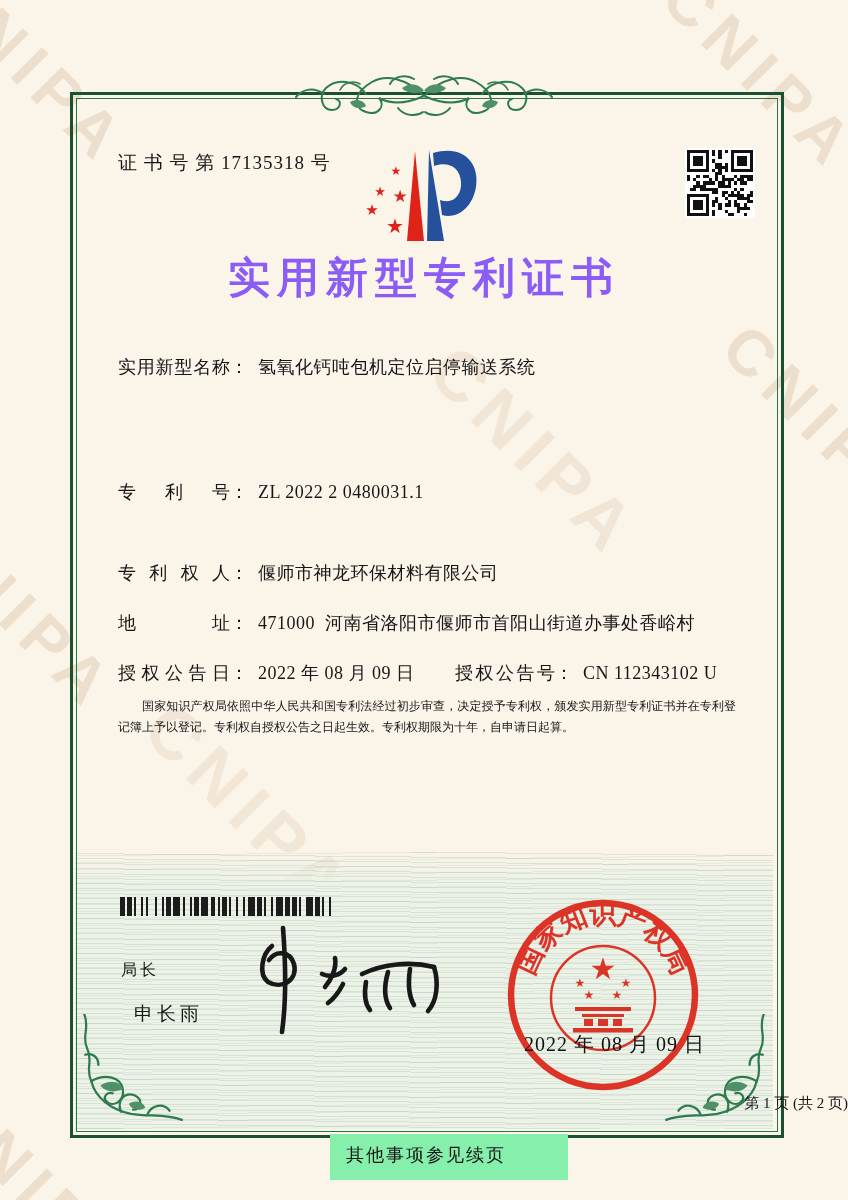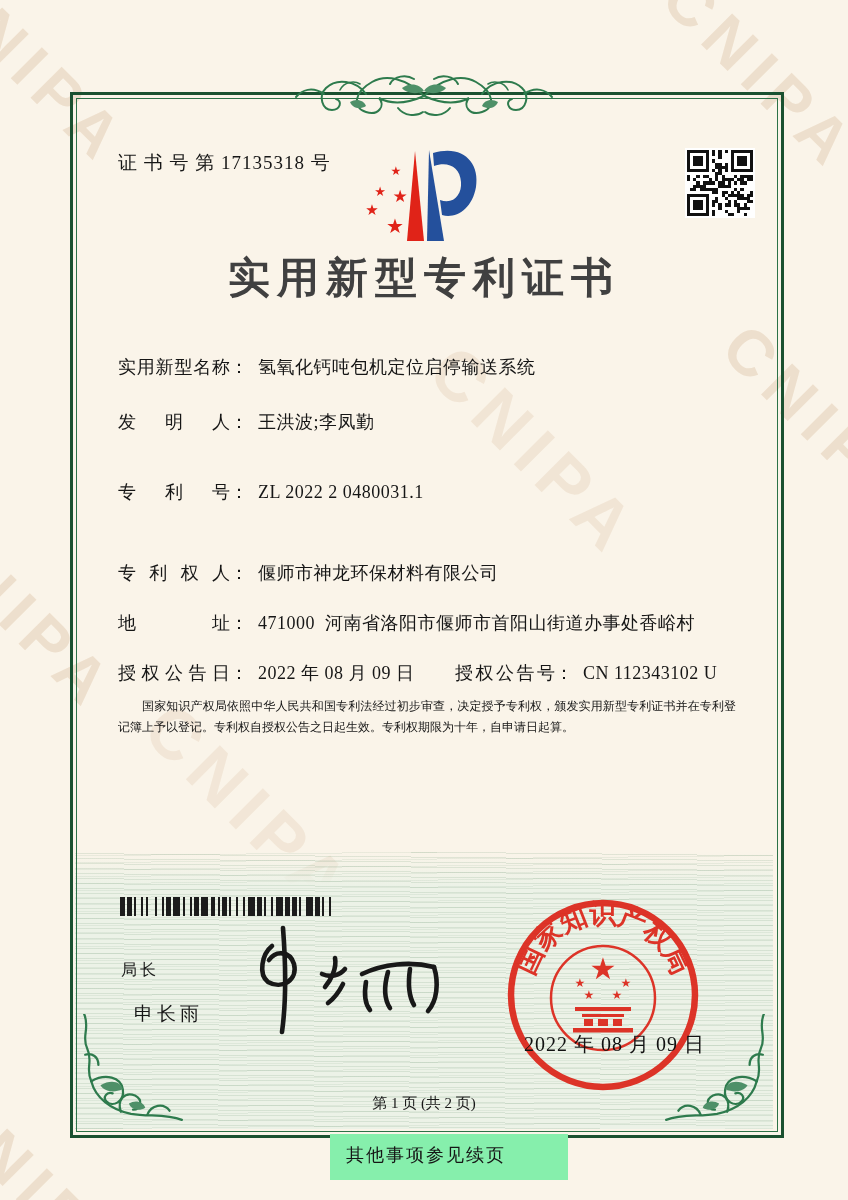--- a/index.html
+++ b/index.html
@@ -19,41 +19,41 @@
         background:
           repeating-linear-gradient(0.6deg, rgba(96,142,104,0.16) 0 1px, rgba(0,0,0,0) 1px 5px),
           repeating-linear-gradient(-0.6deg, rgba(96,142,104,0.10) 0 1px, rgba(0,0,0,0) 1px 7px),
           linear-gradient(to bottom, rgba(236,242,231,0) 0, #ecf2e7 34px);}
   .ornament{position:absolute;pointer-events:none;}
   
   .certno{position:absolute;left:118px;top:150px;font-size:19px;white-space:pre;letter-spacing:1px;}
   .logo{position:absolute;left:358px;top:136px;}
   .qr{position:absolute;left:685px;top:148px;width:66px;height:66px;background:#fff;padding:2px;}
   .title{position:absolute;left:0;top:250px;width:848px;text-align:center;
-         font-size:42px;font-weight:700;letter-spacing:7px;color:#404040;}
+         font-size:42px;font-weight:700;letter-spacing:7px;color:#8b5cf6;}
   
   .frow{position:absolute;left:118px;width:648px;font-size:18px;line-height:26px;}
   .flabel{display:inline-block;width:112px;text-align:justify;text-align-last:justify;vertical-align:top;}
   .fcolon{display:inline-block;vertical-align:top;}
   .fvalue{margin-left:10px;white-space:pre-wrap;vertical-align:top;letter-spacing:0.5px;}
   .fpair2{position:absolute;left:337px;top:0;}
   .fpair2 .flabel{width:100px;}
   
   .body-text{position:absolute;left:118px;top:696px;width:618px;font-size:12px;
              line-height:1.74;text-align:justify;}
   .body-text p{margin:0;text-indent:2em;}
   
   .barcode{position:absolute;left:120px;top:897px;}
   .signer-title{position:absolute;left:121px;top:960px;font-size:16px;letter-spacing:3px;}
   .signer-name{position:absolute;left:134px;top:1001px;font-size:19px;letter-spacing:4px;}
   .signature{position:absolute;left:238px;top:924px;}
   .seal{position:absolute;left:502px;top:895px;}
   .seal-date{position:absolute;left:524px;top:1031px;font-size:20px;color:#121212;
              white-space:pre;letter-spacing:1px;}
-  .page-num{position:absolute;left:0;top:1094px;width:848px;text-align:center;
+  .page-num{position:absolute;left:0;top:1094px;width:848px;text-align:right;
             font-size:15px;white-space:pre;}
   .cont-note{position:absolute;left:330px;top:1134px;width:238px;height:46px;background:#86efac;}
   .cont-note span{display:block;padding:9px 0 0 16px;font-size:18px;letter-spacing:2px;}
 </style>
 </head>
 <body>
 
 <div class="page">
 
   <div class="wm" style="left:-30px;top:-46px;font-size:64px;">CNIPA</div>
@@ -337,23 +337,20 @@
       <rect x="13" y="20" width="1" height="1" fill="#111"></rect>
       <rect x="14" y="20" width="1" height="1" fill="#111"></rect>
       <rect x="18" y="20" width="1" height="1" fill="#111"></rect>
     </svg>
 
   <div class="title">实用新型专利证书</div>
 
   <div class="frow" style="top:354px;">
     <span class="flabel">实用新型名称</span><span class="fcolon">：</span><span class="fvalue">氢氧化钙吨包机定位启停输送系统</span>
   </div>
-  <div class="frow" style="top:409px;">
-    <span class="flabel">发明人</span><span class="fcolon">：</span><span class="fvalue">王洪波;李凤勤</span>
-  </div>
   <div class="frow" style="top:479px;">
     <span class="flabel">专利号</span><span class="fcolon">：</span><span class="fvalue">ZL 2022 2 0480031.1</span>
   </div>
   <div class="frow" style="top:560px;">
     <span class="flabel">专利权人</span><span class="fcolon">：</span><span class="fvalue">偃师市神龙环保材料有限公司</span>
   </div>
   <div class="frow" style="top:610px;">
     <span class="flabel">地址</span><span class="fcolon">：</span><span class="fvalue">471000  河南省洛阳市偃师市首阳山街道办事处香峪村</span>
   </div>
   <div class="frow" style="top:660px;">

